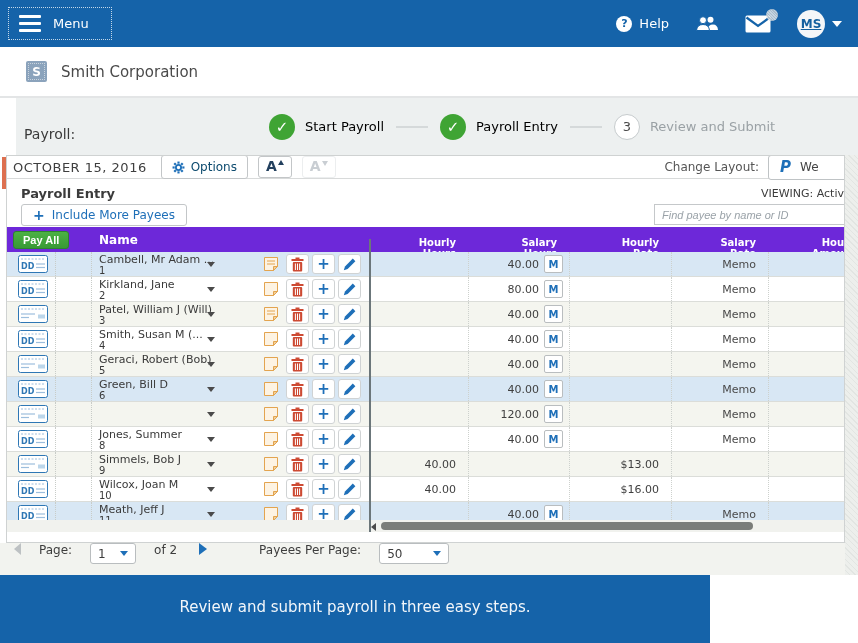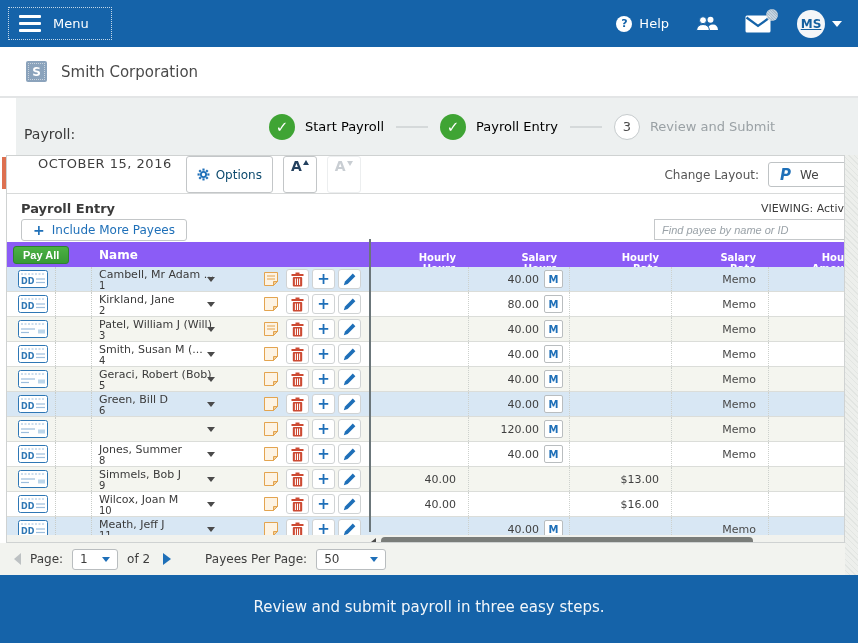--- a/index.html
+++ b/index.html
@@ -34,21 +34,21 @@
   .step{display:flex;align-items:center;gap:10px;}
   .step-circle{width:26px;height:26px;border-radius:50%;display:flex;align-items:center;justify-content:center;box-sizing:border-box;}
   .step-circle.complete{background:#3fa434;color:#fff;font-size:15px;font-weight:bold;}
   .step-circle.current{background:#fff;border:1px solid #c6cbcd;color:#4a4a4a;font-size:13px;}
   .step-label{font-size:13px;color:#000000;}
   .step-label.muted{color:#9aa1a5;}
   .connector{width:32px;height:2px;background:#d5d9da;margin:0 12px;}
   
   .accent-stripe{position:absolute;left:2px;top:157px;width:4px;height:32px;background:#dd7050;}
   .content-panel{position:absolute;left:6px;top:155px;width:839px;height:388px;background:#fff;border:1px solid #cfd2d2;box-sizing:border-box;overflow:hidden;}
-  .date-bar{height:38px;border-bottom:1px solid #d8dada;display:flex;box-sizing:border-box;padding-left:31px;}
+  .date-bar{height:23px;border-bottom:1px solid #d8dada;display:flex;align-items:center;box-sizing:border-box;padding-left:6px;}
   .pay-date{font-size:13px;color:#3e3e3e;letter-spacing:.5px;margin-right:14px;}
   .options-btn{display:flex;align-items:center;gap:6px;border:1px solid #c3c6c8;border-radius:3px;padding:4px 10px;background:#fff;cursor:pointer;}
   .options-label{color:#0c4a6e;font-size:12px;}
   .font-btn{display:flex;align-items:flex-start;border:1px solid #c3c6c8;border-radius:3px;padding:2px 7px 3px 7px;margin-left:10px;background:#fff;cursor:pointer;}
   .font-btn .fs-a{font-size:14px;font-weight:bold;color:#23405e;line-height:15px;}
   .font-btn .tri-up{width:0;height:0;border-left:3px solid transparent;border-right:3px solid transparent;border-bottom:5px solid #23405e;margin-top:1px;margin-left:1px;}
   .font-btn.disabled{border-color:#eceeef;}
   .font-btn.disabled .fs-a{color:#c9ced3;}
   .font-btn.disabled .tri-down{width:0;height:0;border-left:3px solid transparent;border-right:3px solid transparent;border-top:5px solid #c9ced3;margin-top:2px;margin-left:1px;}
   .layout-group{margin-left:auto;display:flex;align-items:center;gap:9px;}
@@ -59,21 +59,21 @@
   
   .entry-bar{height:48px;position:relative;}
   .entry-title{position:absolute;left:14px;top:7px;font-size:13px;font-weight:bold;color:#3b3b3b;}
   .include-btn{position:absolute;left:14px;top:25px;display:flex;align-items:center;gap:7px;border:1px solid #c3c6c8;border-radius:3px;background:#fff;padding:3px 11px;cursor:pointer;}
   .include-plus{color:#1e6fb8;font-size:14px;font-weight:bold;line-height:13px;}
   .include-label{color:#1e6fb8;font-size:12px;}
   .viewing-label{position:absolute;right:0;top:8px;font-size:11px;color:#3c3c3c;}
   .search-input{position:absolute;right:-4px;top:25px;width:194px;height:21px;border:1px solid #c5c8ca;font-style:italic;font-size:11px;color:#555;padding:0 7px;box-sizing:border-box;}
   .search-input::placeholder{color:#9aa2a8;font-style:italic;}
   
-  .table-header{height:25px;background:#8b5cf6;position:relative;display:flex;align-items:center;}
+  .table-header{height:25px;background:#6d28d9;position:relative;display:flex;align-items:center;}
   .pay-all-btn{margin-left:6px;background:linear-gradient(#4cb144,#389a35);border:1px solid #2d8430;border-radius:3px;color:#fff;font-size:11px;font-weight:bold;padding:2px 9px;cursor:pointer;}
   .name-header{position:absolute;left:92px;color:#fff;font-size:12px;font-weight:bold;}
   .right-headers{position:absolute;left:364px;top:0;height:100%;display:flex;}
   .rh-cell{box-sizing:border-box;color:#fff;font-size:10px;font-weight:bold;line-height:11px;white-space:pre-line;text-align:right;padding:10px 12px 0 0;}
   .rh-0{width:97px;} .rh-1{width:101px;} .rh-2{width:102px;} .rh-3{width:97px;} .rh-4{width:78px;padding-right:2px;}
   .freeze-divider{position:absolute;left:362px;top:83px;width:2px;height:293px;background:#6b767a;z-index:6;}
   .table-body{height:268px;overflow:hidden;position:relative;}
   .row{height:25px;position:relative;border-bottom:1px solid #dbddd9;box-sizing:border-box;background:#fff;}
   .row.odd{background:#f4f5ef;}
   .row.even{background:#ffffff;}
@@ -101,31 +101,31 @@
   .rc-1{width:101px;padding-right:6px;}
   .rc-2{width:102px;}
   .rc-3{width:97px;color:#4a4a4a;}
   .rc-4{width:78px;}
   .memo-m-button{width:17px;height:16px;border:1px solid #b9bdbf;border-radius:2px;background:#fff;color:#1e6fb8;font-size:10px;font-weight:bold;display:flex;align-items:center;justify-content:center;margin-left:5px;cursor:pointer;}
   
   .hscroll{height:12px;position:relative;background:#f1f2ee;}
   .hscroll-arrow{position:absolute;left:364px;top:3px;width:0;height:0;border-top:4px solid transparent;border-bottom:4px solid transparent;border-right:5px solid #4a4a4a;cursor:pointer;}
   .hscroll-thumb{position:absolute;left:374px;top:2px;width:372px;height:8px;border-radius:5px;background:#7a7d7a;cursor:pointer;}
   
-  .pagination{position:absolute;left:0;top:543px;width:845px;height:32px;background:#f2f3ef;display:flex;align-items:center;padding-left:14px;box-sizing:border-box;gap:9px;font-size:12px;color:#3d3d3d;}
+  .pagination{position:absolute;left:0;top:543px;width:845px;height:32px;background:#f2f3ef;display:flex;align-items:flex-start;padding-left:14px;box-sizing:border-box;gap:18px;font-size:12px;color:#3d3d3d;}
   .pg-back{width:0;height:0;border-top:6px solid transparent;border-bottom:6px solid transparent;border-right:7px solid #bdc1c3;cursor:pointer;}
   .pg-select{height:21px;border:1px solid #b9bdbf;border-radius:3px;background:#fff;display:flex;align-items:center;justify-content:space-between;padding:0 7px;box-sizing:border-box;cursor:pointer;}
   .pg-select.page{width:46px;}
   .pg-select.per{width:70px;}
   .caret-down-b{width:0;height:0;border-left:4px solid transparent;border-right:4px solid transparent;border-top:5px solid #1e6fb8;}
   .pg-fwd{width:0;height:0;border-top:6px solid transparent;border-bottom:6px solid transparent;border-left:8px solid #1e6fb8;margin-left:4px;cursor:pointer;}
   .pg-gap{width:16px;}
   
   .right-strip{position:absolute;left:845px;top:155px;width:13px;height:420px;background:repeating-linear-gradient(45deg,#edefec 0 3px,#e2e5e2 3px 4px);}
-  .footer{position:absolute;left:0;top:575px;width:858px;height:68px;background:#1563a9;display:flex;justify-content:center;}
+  .footer{position:absolute;left:0;top:575px;width:710px;height:68px;background:#1563a9;display:flex;justify-content:center;}
   .footer-message{color:#f2f6fa;font-size:15px;margin-top:23px;}
 </style>
 </head>
 <body>
 
 <div class="topbar">
   <div class="menu-btn">
     <span class="hamburger">
         <span></span>
         <span></span>

